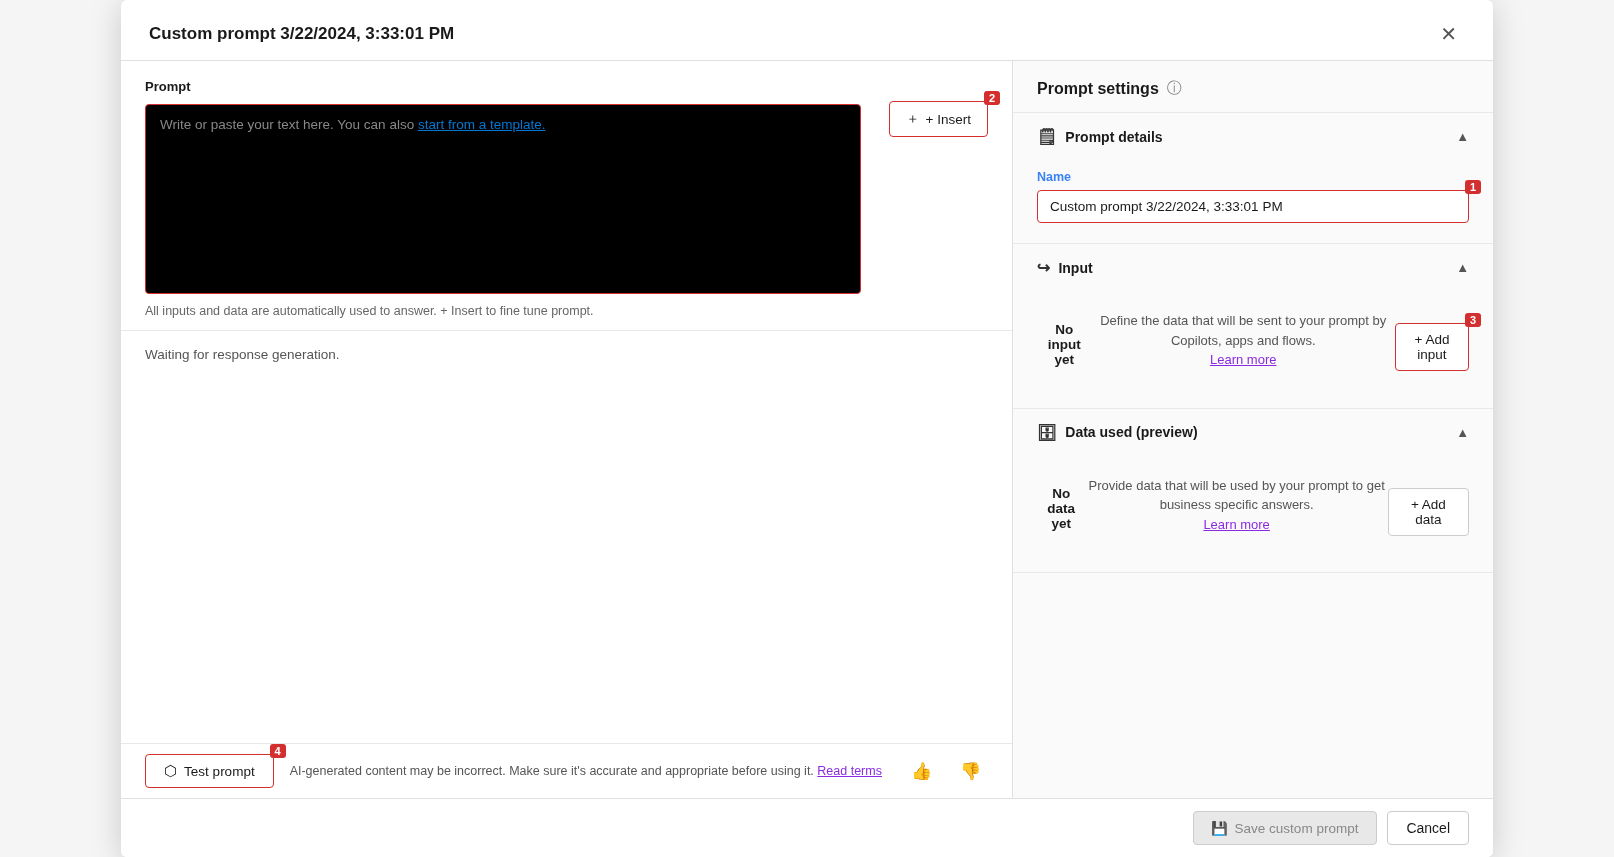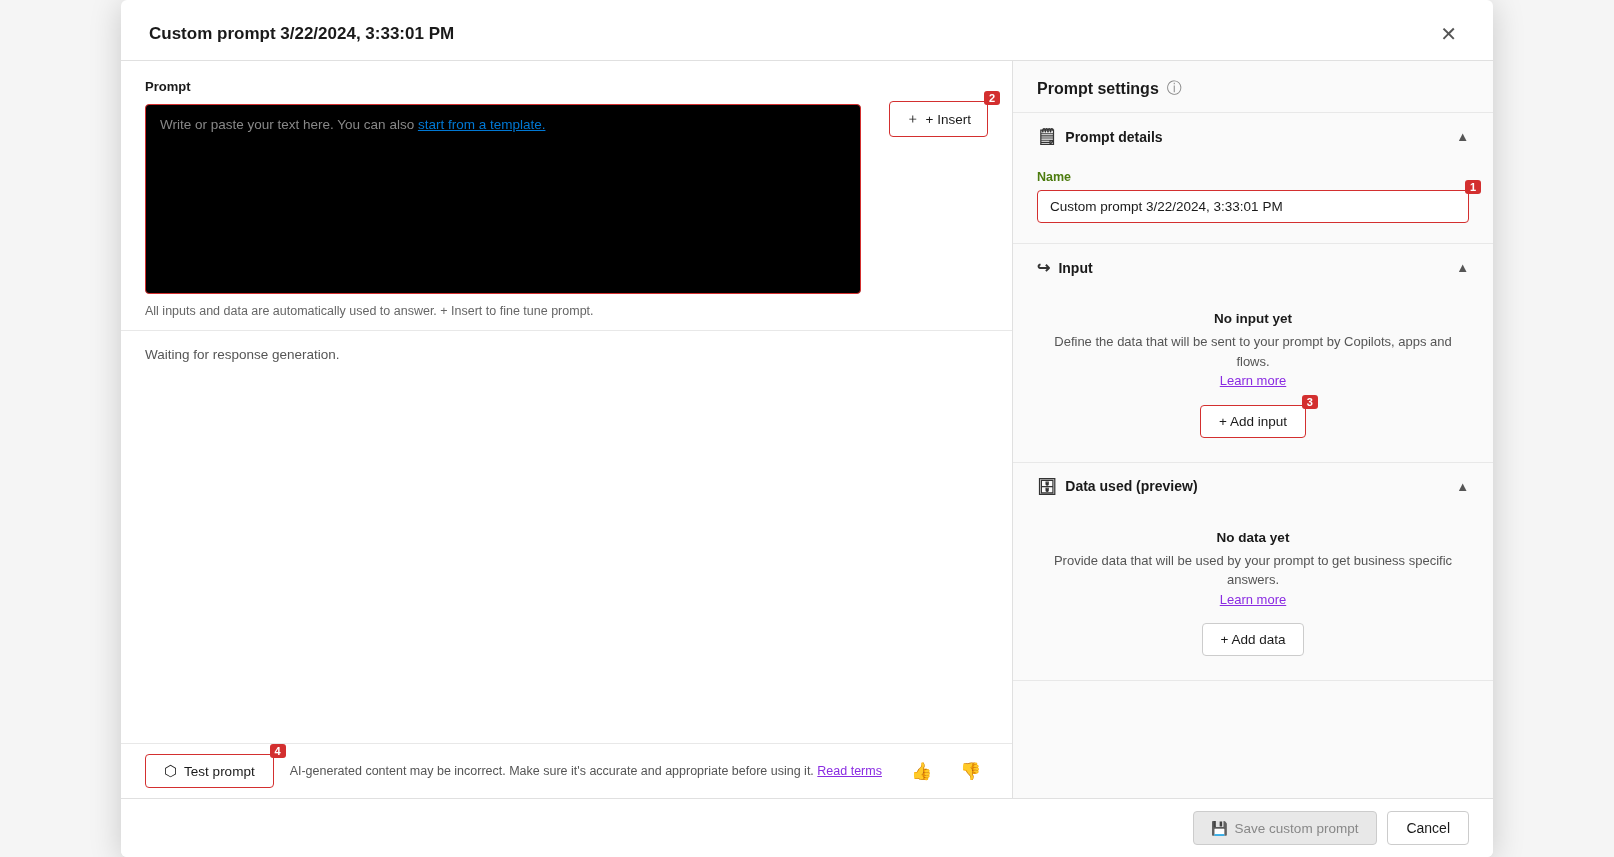--- a/index.html
+++ b/index.html
@@ -230,21 +230,21 @@
       font-size: 13px;
       color: #555;
     }
     .settings-section-body {
       padding: 10px 24px 20px 24px;
     }
     
     .field-label {
       font-size: 12.5px;
       font-weight: 600;
-      color: #4d7c0f;
+      color: #3b82f6;
       margin-bottom: 6px;
     }
     .name-input {
       width: 100%;
       border: 1.5px solid #d32f2f;
       border-radius: 4px;
       padding: 8px 12px;
       font-size: 13.5px;
       color: #1a1a1a;
       background: #fff;
@@ -339,21 +339,21 @@
       background: #d32f2f;
       color: #fff;
       font-size: 11px;
       font-weight: 700;
       border-radius: 3px;
       padding: 1px 5px;
       z-index: 2;
     }
     .centered-content {
       display: flex;
-      flex-direction: column;
+      flex-direction: row;
       align-items: center;
       padding: 10px 0 4px 0;
     }
   </style>
 </head>
 <body>
 
 <div class="dialog">
 
   <div class="dialog-header">

